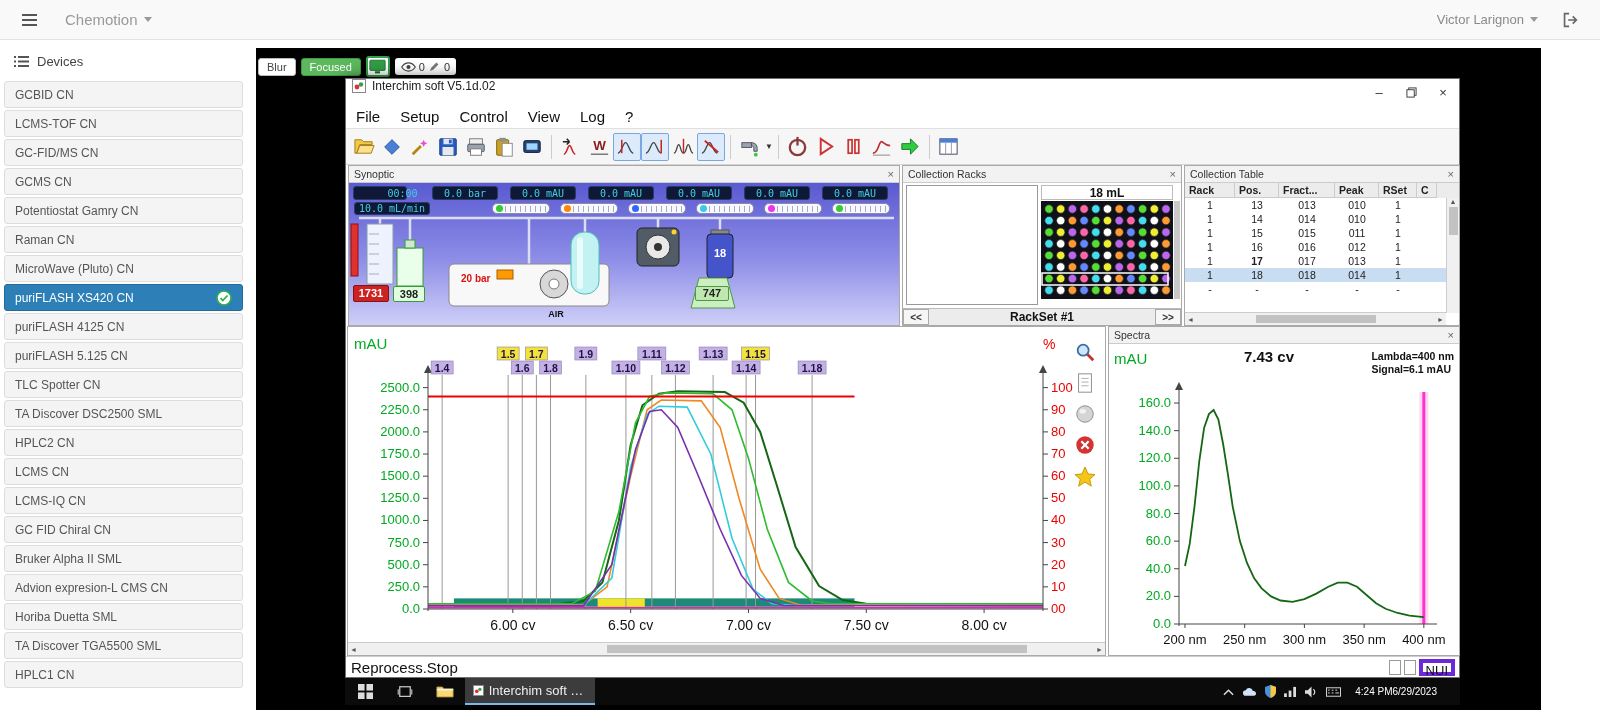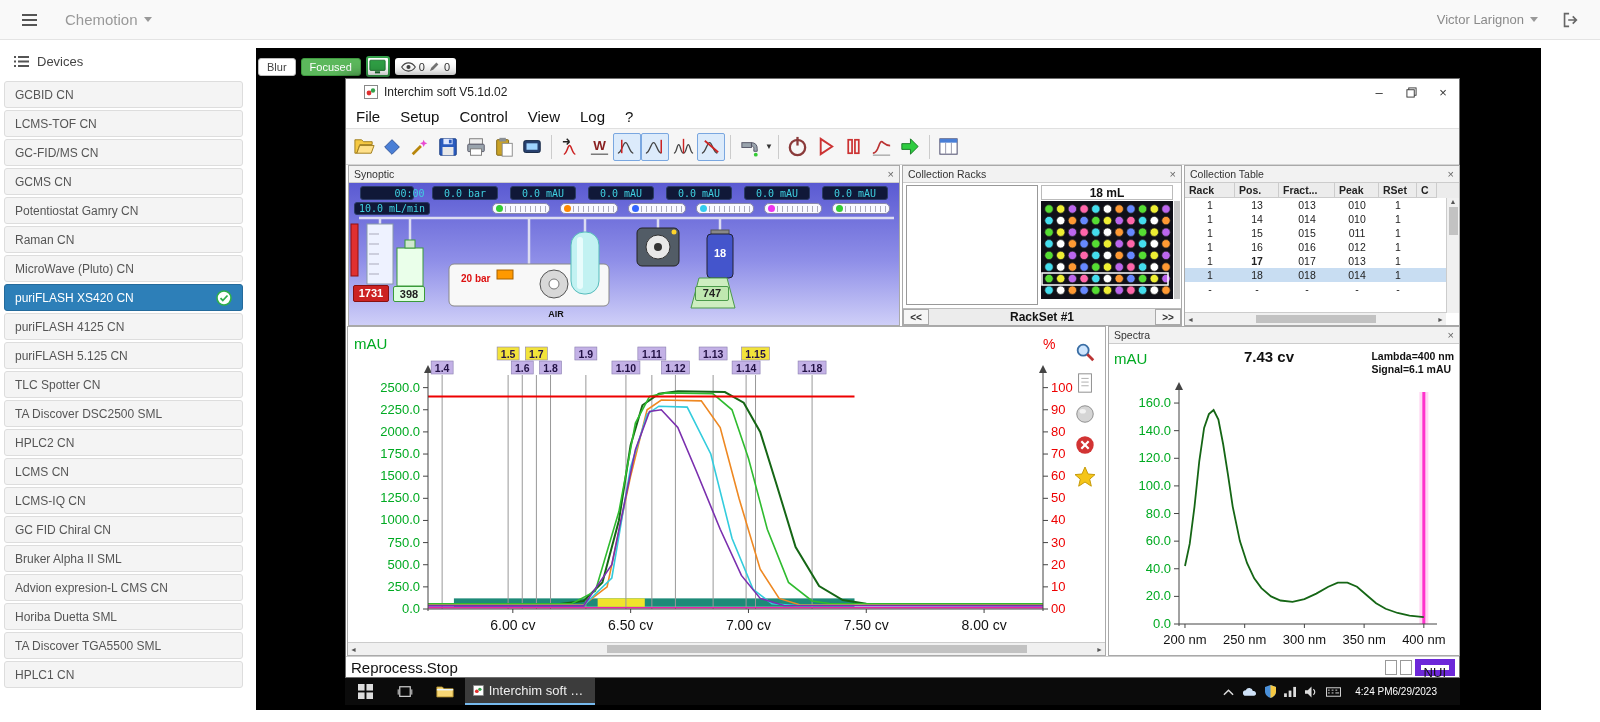--- a/index.html
+++ b/index.html
@@ -30,21 +30,21 @@
 .desktop{position:absolute;left:256px;top:48px;width:1285px;height:662px;background:#000}
 .viewer-controls{position:absolute;left:2px;top:8px;display:flex;gap:5px;align-items:center}
 .btn-blur{font-size:11px;padding:2px 8px;background:#fff;border:1px solid #bbb;border-radius:3px;color:#444;cursor:pointer}
 .btn-focused{font-size:11px;padding:2px 8px;background:#5cb85c;border:1px solid #3f9b3f;border-radius:3px;color:#fff;cursor:pointer}
 .btn-monitor{width:24px;height:21px;background:#fff;border:2px solid #35a04a;border-radius:3px;display:flex;align-items:center;justify-content:center;cursor:pointer}
 .counters{background:#fff;border-radius:3px;padding:2px 6px;display:flex;align-items:center;gap:3px;font-size:11px;color:#333}
 
 
 .win{position:absolute;left:89px;top:30px;width:1115px;height:600px;background:#fff;
   border:1px solid #6f6f6f;box-shadow:0 0 14px rgba(0,0,0,.65)}
-.titlebar{height:26px;display:flex;align-items:center;padding-left:18px;background:#fff;font-size:12px;color:#222}
+.titlebar{height:26px;display:flex;padding-left:6px;background:#fff;font-size:12px;color:#222}
 .titlebar .title{margin-left:6px}
 .wbtns{margin-left:auto;display:flex;height:100%}
 .wbtn{width:32px;display:flex;align-items:center;justify-content:center;font-size:13px;color:#333;cursor:pointer}
 .menubar{height:24px;display:flex;align-items:center;border-bottom:1px solid #e0e0e0;font-size:15px;color:#111}
 .menu-item{padding:0 10px;cursor:pointer}
 .toolbar{height:36px;display:flex;align-items:center;background:#f6f6f6;border-bottom:1px solid #d4d4d4;padding-left:4px}
 .tbtn{width:28px;height:28px;display:flex;align-items:center;justify-content:center;cursor:pointer;border:1px solid transparent}
 .tbtn.pressed{border:1px solid #7aa7e0;background:#dcebfb;border-radius:2px}
 .sep{width:1px;height:24px;background:#ccc;margin:0 5px}
 .caret-sm{font-size:8px;color:#333;margin-left:1px;cursor:pointer}
@@ -110,21 +110,21 @@
 .spec-body{height:311px}
 .spectra .ylab{position:absolute;left:5px;top:6px;color:#00aa22;font-size:15px}
 .spectra .cv-title{position:absolute;left:70px;top:4px;width:180px;text-align:center;font-weight:bold;font-size:15px;color:#111}
 .spectra .ann{position:absolute;right:5px;top:6px;font-size:10.5px;font-weight:bold;color:#111;line-height:13px;text-align:left}
 
 
 .statusbar{position:absolute;left:0;top:577px;width:1113px;height:21px;background:#fff;border-top:1px solid #ccc;
   font-size:15px;color:#111;display:flex;align-items:center;padding-left:5px}
 .status-right{margin-left:auto;display:flex;align-items:center;gap:3px;margin-right:4px}
 .sqbox{width:12px;height:15px;border:1px solid #999;background:#fff}
-.nui-box{min-width:36px;height:17px;border:6px solid #6d28d9;background:#fff;font-size:13px;padding:0 3px;line-height:16px}
+.nui-box{min-width:36px;height:17px;border:4px solid #6d28d9;background:#fff;font-size:13px;padding:0 3px;line-height:16px}
 
 
 .taskbar{position:absolute;left:89px;top:630px;width:1115px;height:27px;background:#0b0b0b;display:flex;align-items:stretch}
 .tb-btn{width:40px;display:flex;align-items:center;justify-content:center;cursor:pointer}
 .tb-app{display:flex;align-items:center;gap:5px;background:#3c3c3c;border-bottom:2px solid #76b9ed;
   padding:0 8px;max-width:130px;cursor:pointer}
 .tb-app span{font-size:13px;color:#eee;white-space:nowrap;overflow:hidden;text-overflow:ellipsis}
 .tray{margin-left:auto;display:flex;align-items:center;gap:8px;padding-right:4px}
 .clock{display:flex;flex-direction:row;justify-content:center;text-align:center;color:#fff;font-size:10px;line-height:11px;margin:0 6px}
 .show-desktop{width:5px;border-left:1px solid #555}
@@ -454,21 +454,21 @@
           <rect x="362" y="14" width="18" height="6" fill="#888" stroke="#555"></rect>
           <rect x="358" y="18" width="26" height="44" rx="4" fill="#4455cc" stroke="#223"></rect>
           <path d="M350 62 L378 62 L386 92 L342 92 Z" fill="#cdeec0" stroke="#4a9a4a"></path>
         </svg>
         <div class="syn-label lab-red" style="left:4px;top:102px;width:36px;height:17px;line-height:15px">1731</div>
         <div class="syn-label lab-green" style="left:44px;top:103px;width:32px;height:16px;line-height:14px">398</div>
         <div class="pressure-lab" style="left:112px;top:90px">20 bar</div>
         <div class="syn-label lab-plain" style="left:192px;top:126px;width:30px;font-size:9px">AIR</div>
         <div class="syn-label lab-white" style="left:358px;top:64px;width:26px;font-size:11px">18</div>
         <div class="syn-label lab-flask" style="left:346px;top:103px;width:34px;height:15px;line-height:13px">747</div>
-      <div class="lcd" style="left: 11px; top: 3px; width: 54px; padding-left: 45px;">00:00</div>
+      <div class="lcd" style="left: 4px; top: 3px; width: 54px; padding-left: 45px;">00:00</div>
           <div class="lcd" style="left: 83px; top: 3px; width: 66px;">0.0 bar</div>
           <div class="lcd" style="left: 161px; top: 3px; width: 66px;">0.0 mAU</div>
           <div class="lcd" style="left: 239px; top: 3px; width: 66px;">0.0 mAU</div>
           <div class="lcd" style="left: 317px; top: 3px; width: 66px;">0.0 mAU</div>
           <div class="lcd" style="left: 395px; top: 3px; width: 66px;">0.0 mAU</div>
           <div class="lcd" style="left: 473px; top: 3px; width: 66px;">0.0 mAU</div>
           <div class="gauge" style="left: 143px;">
             <span class="dot" style="background: rgb(51, 204, 51);"></span>
             <span class="ticks"></span>
           </div>

